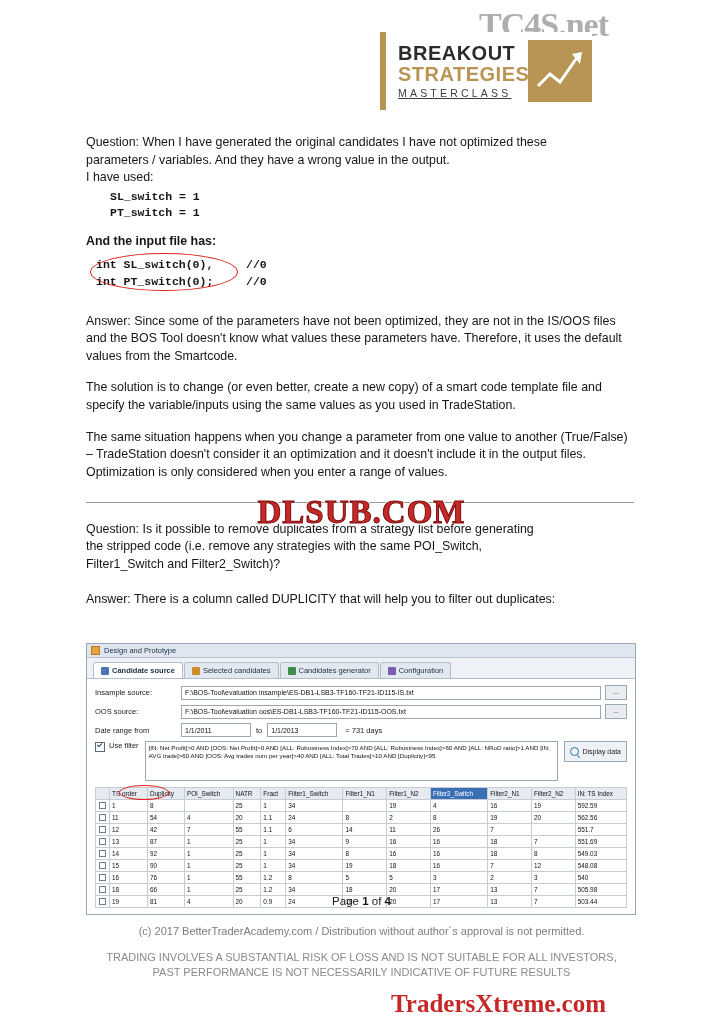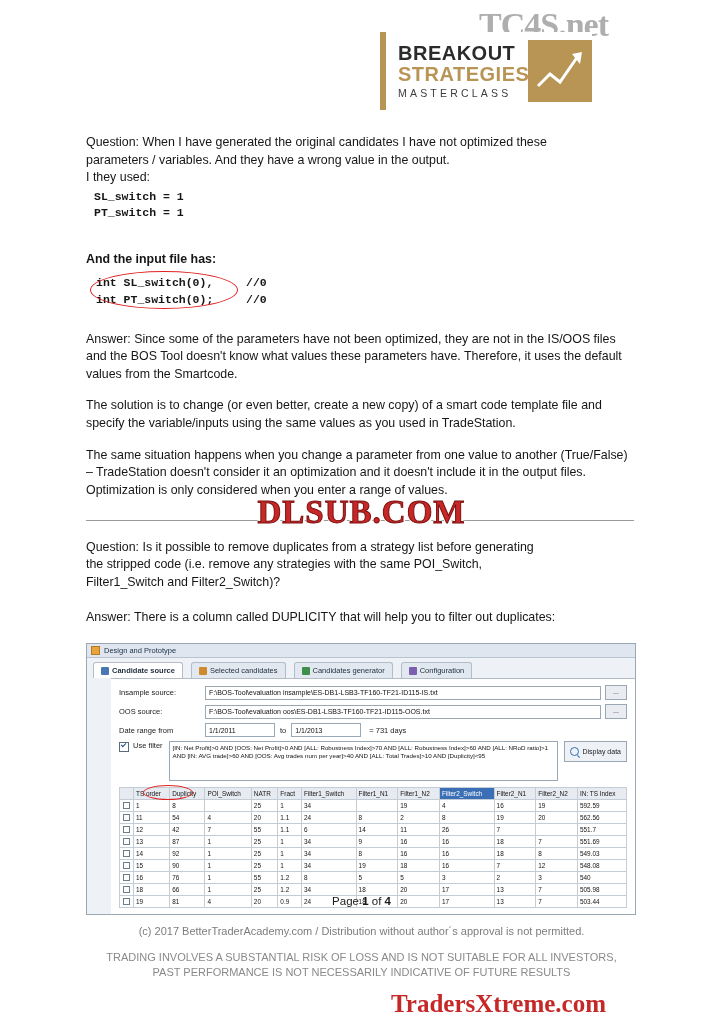--- a/index.html
+++ b/index.html
@@ -91,20 +91,21 @@
     font-size: 20px;
     font-weight: bold;
     color: #b89455;
     letter-spacing: .5px;
   }
   .logo-l3 {
     font-size: 10.5px;
     color: #3d3d3d;
     letter-spacing: 3.2px;
     margin-top: 4px;
+    text-decoration: underline;
   }
   .logo-mark {
     position: absolute;
     right: 0;
     top: 8px;
     width: 64px;
     height: 62px;
     background: #b89455;
   }
   .logo-mark svg { display: block; }
@@ -118,27 +119,27 @@
     font-size: 12.4px;
     line-height: 1.42;
     color: #161616;
   }
   .q-block {
     font-weight: normal;
     margin-bottom: 2px;
   }
   .sub-bold {
     font-weight: bold;
-    margin-top: 20px;
+    margin-top: 2px;
   }
   .code-line {
     font-family: "Liberation Mono", monospace;
     font-size: 11.5px;
     font-weight: bold;
-    margin-left: 8px;
+    margin-left: 24px;
     line-height: 1.38;
   }
   .gap-sm { height: 10px; }
   .gap-md { height: 16px; }
   .gap-lg { height: 22px; }
 
   .codebox {
     position: relative;
     margin-top: 6px;
     margin-left: 10px;
@@ -198,21 +199,21 @@
     color: #20344b;
   }
   .shot-title .dot {
     width: 7px; height: 7px;
     background: #e8a33d;
     border: 1px solid #b57c24;
     margin-right: 4px;
   }
   .tabs {
     display: flex;
-    gap: 8px;
+    gap: 1px;
     padding: 4px 4px 0 6px;
     background: #eef1f5;
   }
   .tab {
     display: flex;
     align-items: center;
     gap: 3px;
     padding: 3px 7px;
     font-size: 7.5px;
     background: #e2e8ef;
@@ -232,21 +233,20 @@
     display: inline-block;
   }
   .tab.t2 .ic { background: #d08a2e; }
   .tab.t3 .ic { background: #3f8f4a; }
   .tab.t4 .ic { background: #7a5fae; }
 
   .panel {
     background: #ffffff;
     border-top: 1px solid #b2bdc9;
     padding: 6px 8px 6px 8px;
-    margin-left: 24px;
   }
   .frow {
     display: flex;
     align-items: center;
     margin-bottom: 4px;
     font-size: 7.5px;
   }
   .flabel {
     width: 86px;
     color: #1b1b1b;
@@ -432,21 +432,21 @@
         <polygon points="44,14 54,12 52,24" fill="#ffffff"></polygon>
       </svg>
     </div>
   </div>
 
   <div class="content">
 
     <div class="q-block">
       <div>Question: When I have generated the original candidates I have not optimized these</div>
       <div>parameters / variables. And they have a wrong value in the output.</div>
-      <div>I they used:</div>
+      <div>I have used:</div>
     </div>
 
     <div class="code-line">SL_switch = 1</div>
     <div class="code-line">PT_switch = 1</div>
 
     <div class="gap-sm"></div>
     <div class="sub-bold">And the input file has:</div>
 
     <div class="codebox">
       <div class="oval"></div>

